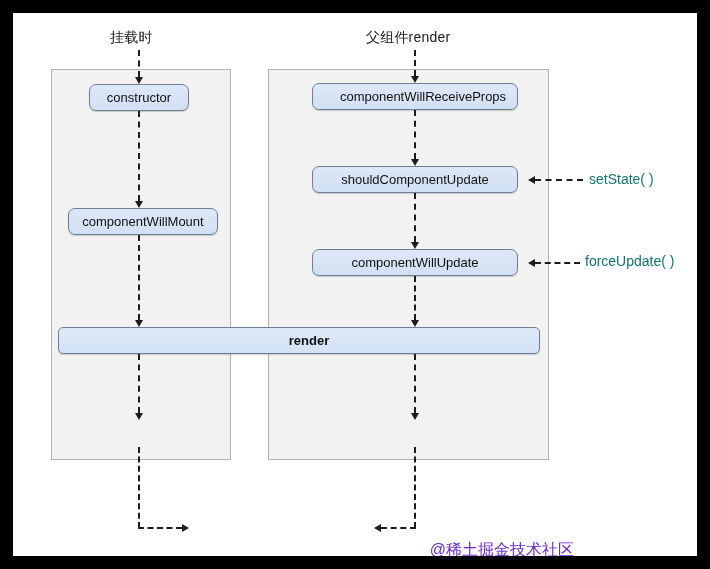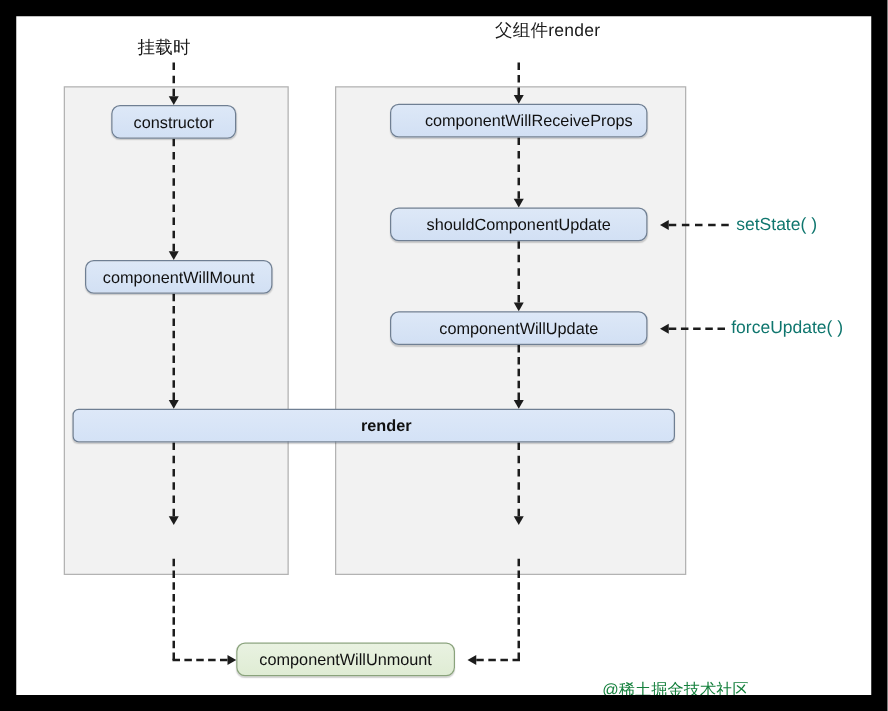--- a/index.html
+++ b/index.html
@@ -28,21 +28,21 @@
 
   
   .heading{
     position:absolute;
     font-size:14px;
     color:#1a1a1a;
     white-space:nowrap;
     letter-spacing:.2px;
   }
   #heading-mount{left:110px;top:29px;}
-  #heading-update{left:366px;top:16px;margin-left:30px;}
+  #heading-update{left:366px;top:29px;}
 
   
   .node{
     position:absolute;
     box-sizing:border-box;
     border:1px solid #7d7d7d;
     border-radius:7px;
     display:flex;align-items:center;justify-content:center;
     font-size:13px;
     color:#111;
@@ -108,22 +108,22 @@
   }
   .arrow-right{
     position:absolute;width:0;height:0;
     border-top:4px solid transparent;
     border-bottom:4px solid transparent;
     border-left:7px solid #1c1c1c;
   }
 
   
   #watermark{
-    position:absolute;right:4px;bottom:8px;
-    font-size:13px;color:#15803d;white-space:nowrap;
+    position:absolute;right:29px;bottom:8px;
+    font-size:16px;color:#6d28d9;white-space:nowrap;
   }
 </style>
 </head>
 <body>
 
 <div id="frame">
  <div id="stage">
 
   <div class="panel" id="panel-mount"></div>
   <div class="panel" id="panel-update"></div>
@@ -173,21 +173,20 @@
   <div class="arrow-left" style="left:528px;top:259px;"></div>
 
   <div class="node blue" id="n-constructor">constructor</div>
   <div class="node blue" id="n-cwm">componentWillMount</div>
 
   <div class="node blue" id="n-cwrp">componentWillReceiveProps</div>
   <div class="node blue" id="n-cwu">componentWillUpdate</div>
   <div class="node blue" id="n-scu">shouldComponentUpdate</div>
 
   <div class="node wide" id="n-render">render</div>
-  <div class="node green" id="n-cwun">componentWillUnmount</div>
 
   <div class="side-label" id="lbl-setstate">setState( )</div>
   <div class="side-label" id="lbl-forceupdate">forceUpdate( )</div>
 
   <div id="watermark">@稀土掘金技术社区</div>
 
  </div>
 </div>
 
 </body></html>

